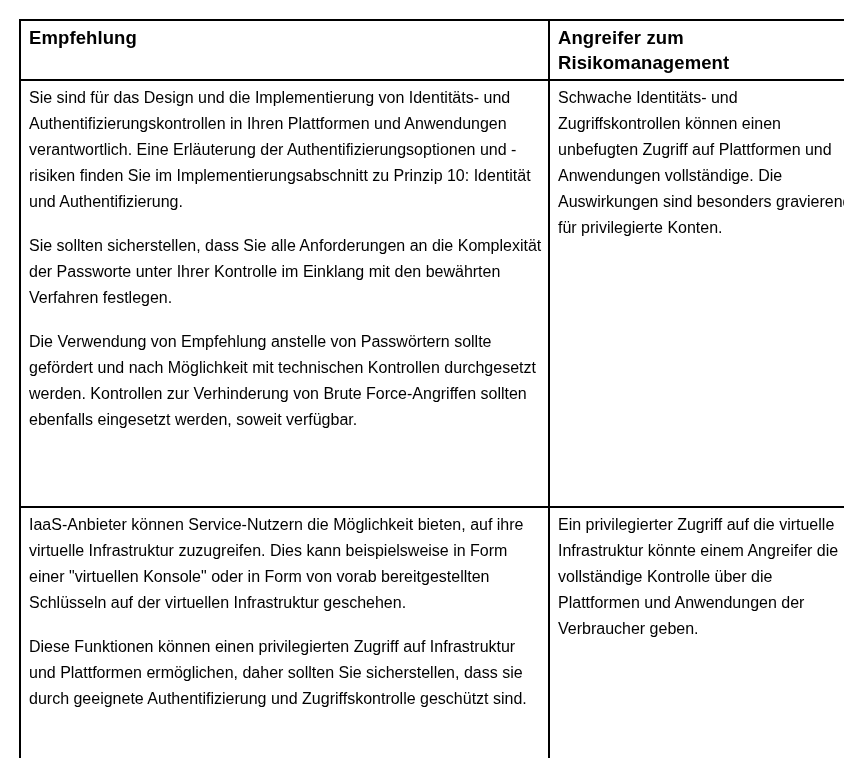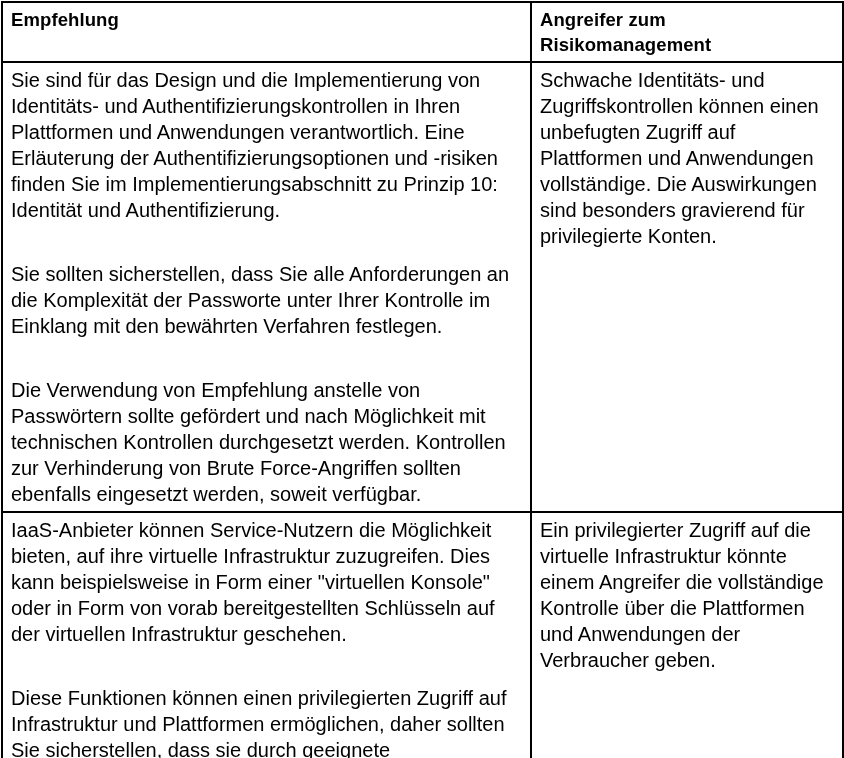--- a/index.html
+++ b/index.html
@@ -8,21 +8,21 @@
     background: #ffffff;
     width: 844px;
     height: 758px;
     font-family: "Liberation Sans", sans-serif;
     color: #000000;
   }
   .page {
     width: 732px;
     height: 758px;
     box-sizing: border-box;
-    padding: 1px;
+    padding: 19px;
   }
   table.doc-table {
     border-collapse: collapse;
     table-layout: fixed;
     width: 841px;
     background: #ffffff;
   }
   table.doc-table col.col-left  { width: 529px; }
   table.doc-table col.col-right { width: 312px; }
   table.doc-table th,
@@ -35,32 +35,32 @@
     overflow: hidden;
   }
   table.doc-table th {
     height: 49px;
     font-size: 18.5px;
     line-height: 25px;
     font-weight: 700;
     letter-spacing: 0.1px;
   }
   table.doc-table td {
-    font-size: 20px;
+    font-size: 16px;
     line-height: 26px;
     font-weight: 400;
   }
   tr.row-1 td { height: 427px; }
   tr.row-2 td { height: 275px; }
   td p {
     margin: 0;
     padding: 0;
   }
   td p + p {
-    margin-top: 38px;
+    margin-top: 18px;
   }
 </style>
 </head>
 <body>
 
 <div class="page">
   <table class="doc-table">
     <colgroup>
       <col class="col-left">
       <col class="col-right">

